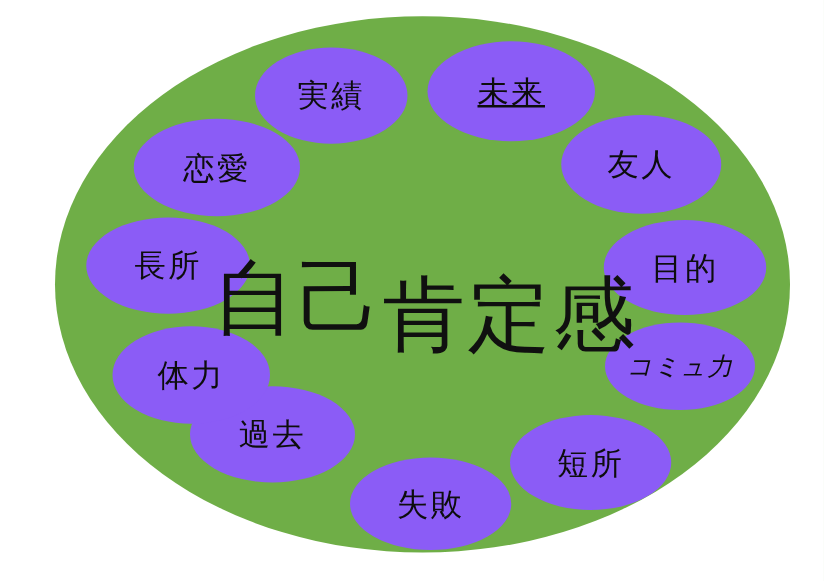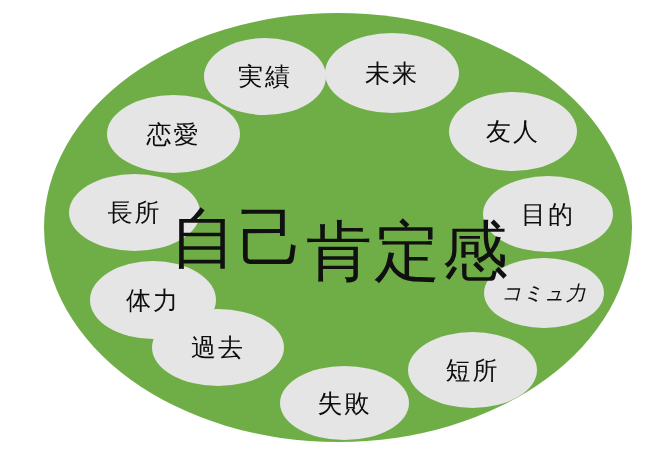--- a/index.html
+++ b/index.html
@@ -45,21 +45,21 @@
   .center-line {
     font-size: 66px;
     font-weight: 400;
     white-space: nowrap;
   }
   .center-line.line2 {
     margin-top: 25px;
   }
   .bubble {
     position: absolute;
-    background: #e5e5e5;
+    background: #8b5cf6;
     border-radius: 50%;
     display: flex;
     align-items: center;
     justify-content: center;
     color: #0d0d0d;
     font-size: 25px;
     letter-spacing: 2px;
     white-space: nowrap;
   }
   .bubble.small {
@@ -72,21 +72,21 @@
 <body>
 
 <div id="canvas">
 
   <div class="main-ellipse"></div>
 
   <div id="bubbles">
       <div class="bubble" style="left: 204px; top: 38px; width: 122px; height: 77px;">
         <span>実績</span>
       </div>
-      <div class="bubble" style="left: 325px; top: 33px; width: 134px; height: 80px;">
+      <div class="bubble" style="left: 342px; top: 33px; width: 134px; height: 80px; text-decoration: underline;">
         <span>未来</span>
       </div>
       <div class="bubble" style="left: 449px; top: 92px; width: 128px; height: 79px;">
         <span>友人</span>
       </div>
       <div class="bubble" style="left: 483px; top: 176px; width: 130px; height: 76px;">
         <span>目的</span>
       </div>
       <div class="bubble small" style="left: 484px; top: 258px; width: 120px; height: 70px;">
         <span>コミュ力</span>

